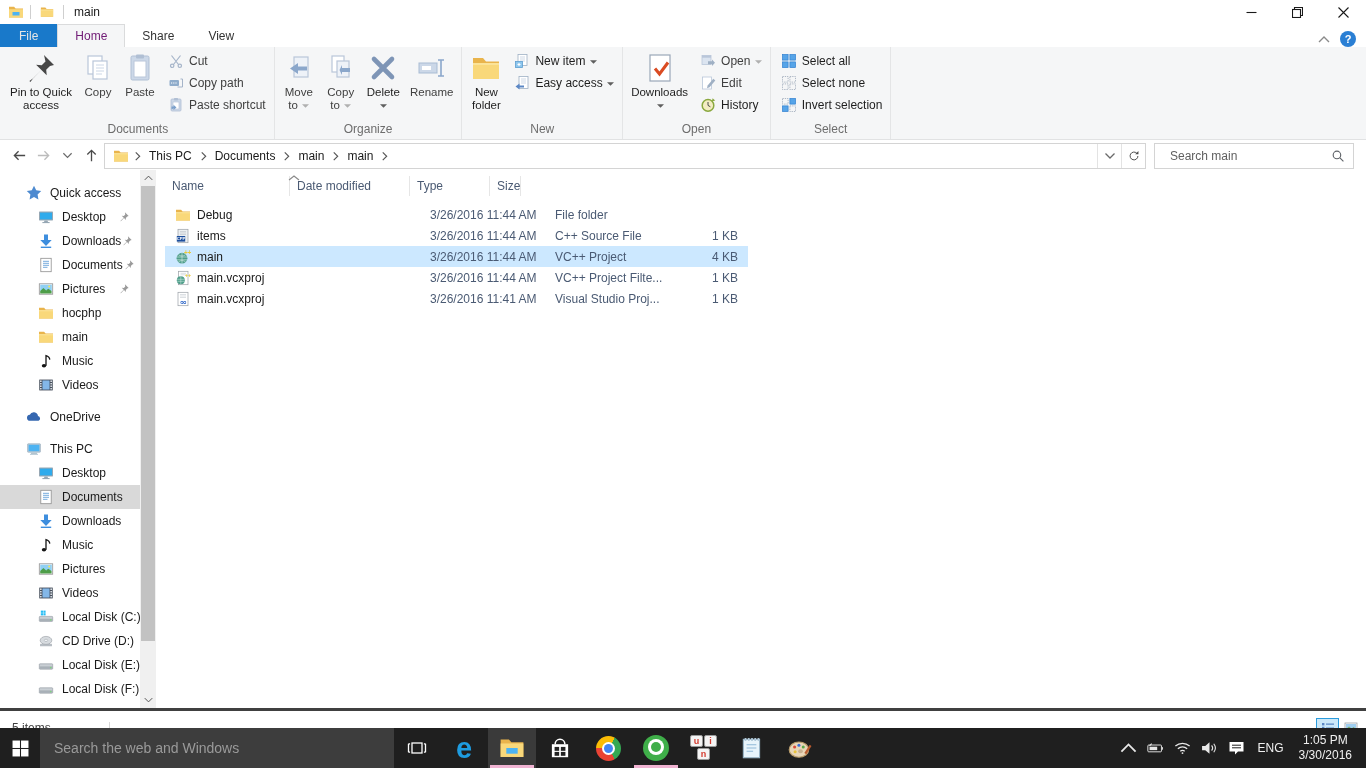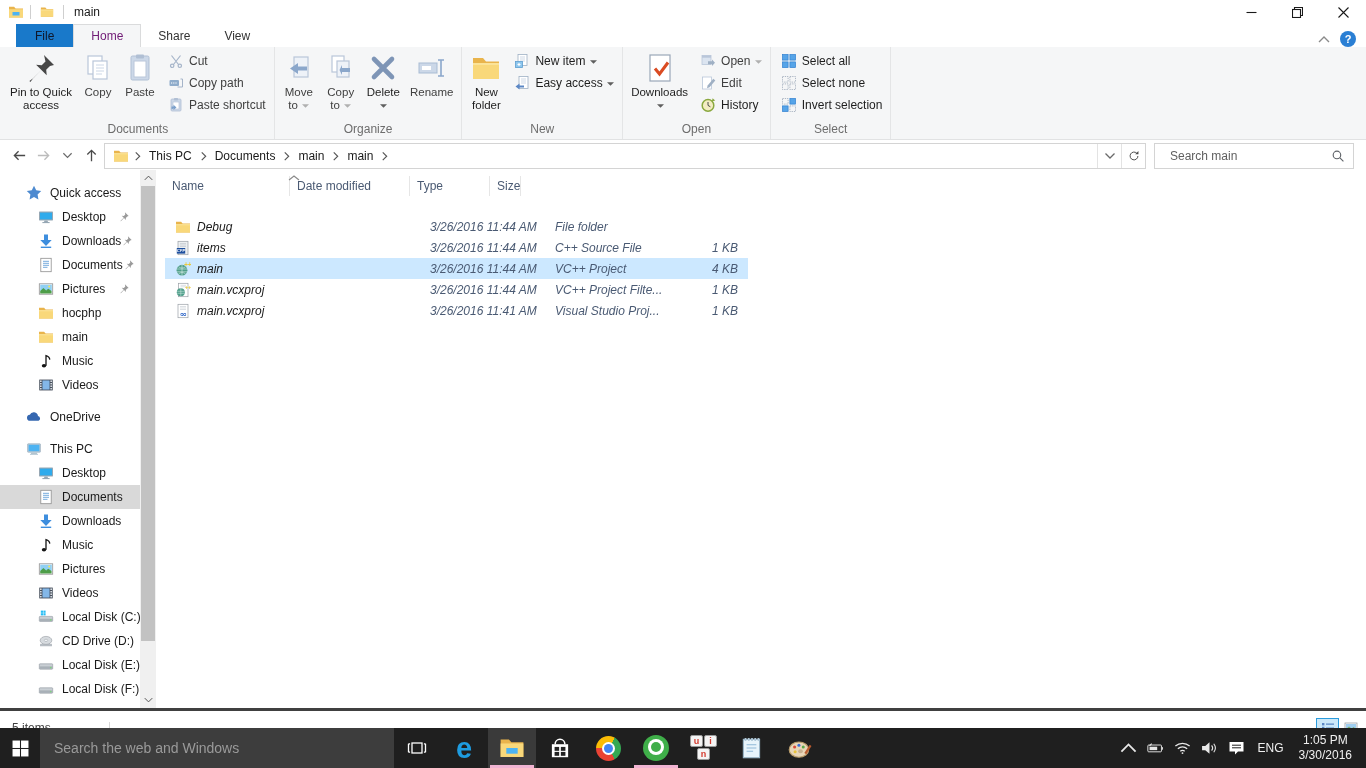--- a/index.html
+++ b/index.html
@@ -16,21 +16,21 @@
   .qat-btn svg { width:14px; height:14px; }
   .qat-caret svg { width:10px; height:9px; }
   #win-title { margin-left:4px; color:#1a1a1a; }
   .wincontrols { margin-left:auto; display:flex; height:24px; }
   .wc { width:46px; height:24px; display:flex; align-items:center; justify-content:center; }
   .wc svg { width:11px; height:11px; stroke:#1a1a1a; fill:none; stroke-width:1.1; }
 
   
   #tabbar { position:absolute; top:24px; left:0; right:0; height:23px; background:#fff; display:flex; align-items:flex-end; }
   .rtab { padding:4px 17px 4px; height:23px; font-size:12px; color:#333; display:flex; align-items:center; }
-  .rtab.file { background:#1979ca; color:#0f172a; margin-left:16px; padding:4px 19px; }
+  .rtab.file { background:#1979ca; color:#e5e5e5; margin-left:0; padding:4px 19px; }
   .rtab.active { background:#f5f6f7; border:1px solid #dadbdc; border-bottom:none; color:#701a75; }
   .tabbar-right { margin-left:auto; display:flex; align-items:center; gap:10px; padding-right:10px; }
   .rib-collapse svg { width:12px; height:7px; stroke:#8a8a8a; fill:none; stroke-width:1.4; }
   .help-btn { width:16px; height:16px; border-radius:50%; background:#2a7fd4; color:#fff; font-size:11px; font-weight:bold; display:flex; align-items:center; justify-content:center; }
 
   
   #ribbon { position:absolute; top:47px; left:0; right:0; height:93px; background:#f5f6f7; border-bottom:1px solid #e1e2e3; display:flex; padding-left:2px; }
   .rgroup { display:flex; flex-direction:column; border-right:1px solid #e4e5e6; padding:0 3px; }
   .rbody { flex:1; display:flex; align-items:flex-start; padding-top:2px; }
   .rlabel { height:17px; text-align:center; color:#6d6d6d; font-size:12px; }
@@ -84,21 +84,21 @@
 
   
   #fileview { position:absolute; left:165px; top:0; right:0; bottom:0; }
   #cols { display:flex; height:26px; position:relative; padding-top:6px; }
   .hcell { color:#4a5a73; font-size:12px; border-right:1px solid #e6e6e6; padding-left:7px; display:flex; align-items:center; }
   .hcell:nth-child(1){ width:258px; }
   .hcell:nth-child(2){ width:125px; }
   .hcell:nth-child(3){ width:120px; }
   .hcell:nth-child(4){ width:80px; }
   #sortcaret { position:absolute; left:123px; top:0px; width:12px; height:6px; }
-  #rows { margin-top:20px;font-style:italic; }
+  #rows { margin-top:8px; }
   .frow { display:flex; height:21px; align-items:center; width:583px; }
   .frow.sel { background:#cce8ff; }
   .fcell { overflow:hidden; white-space:nowrap; }
   .fc-name { width:258px; display:flex; align-items:center; padding-left:10px; color:#1a1a1a; }
   .fc-name .fic { width:16px; height:16px; margin-right:6px; flex:none; }
   .fc-name .fic svg { width:16px; height:16px; }
   .fc-date { width:125px; color:#4a5a73; padding-left:7px; }
   .fc-type { width:120px; color:#4a5a73; padding-left:7px; }
   .fc-size { width:80px; color:#4a5a73; text-align:right; padding-right:10px; }
 

